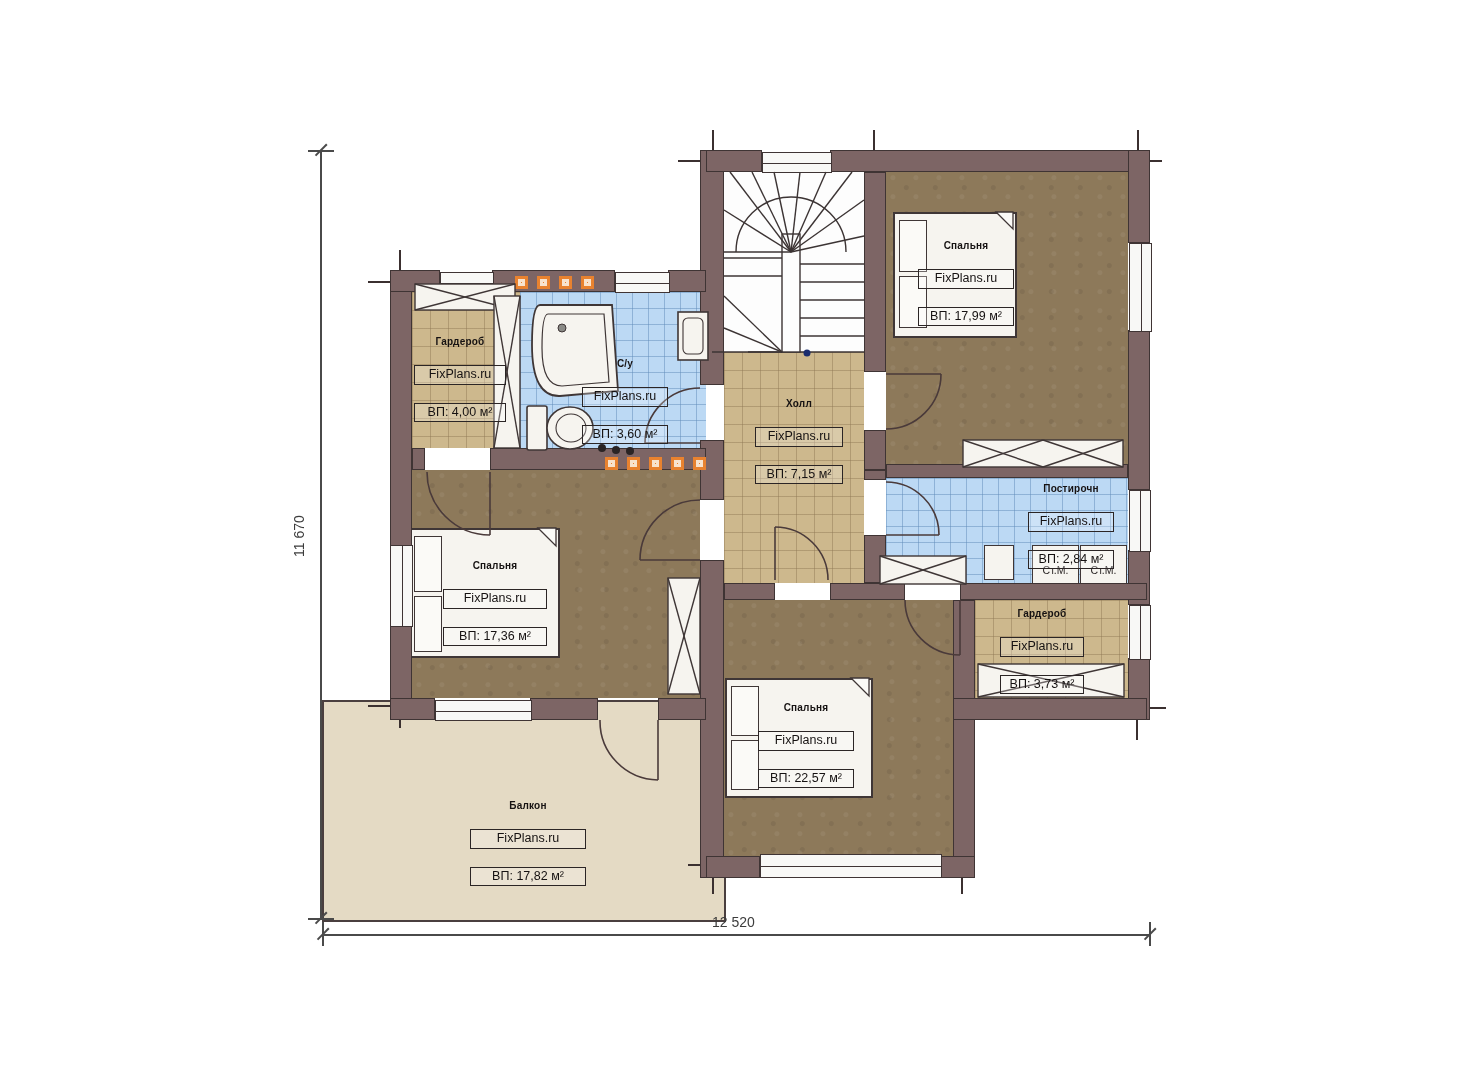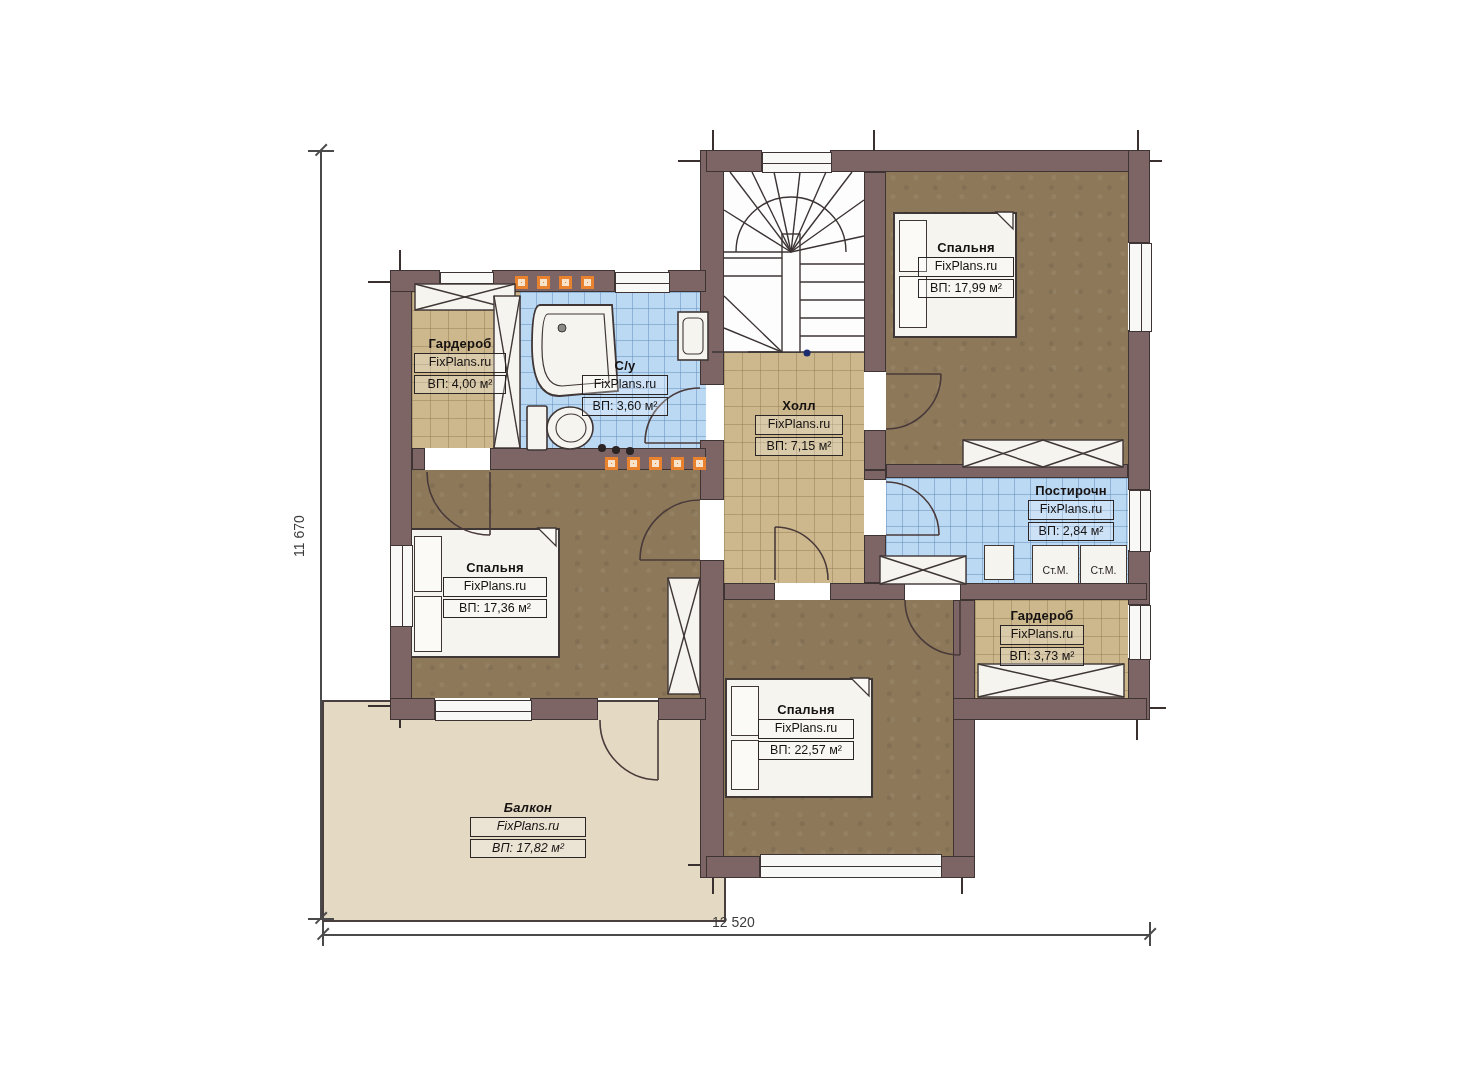--- a/index.html
+++ b/index.html
@@ -29,22 +29,22 @@
   
   .osq{position:absolute;width:13px;height:13px;background:#e8822f;box-shadow:inset 0 0 0 3px #e8822f, inset 0 0 0 6px #f8e3cd;}
   
   .bed{position:absolute;background:#f6f4ef;border:2px solid #3f3636;}
   .pillow{position:absolute;background:#fbfaf7;border:1.5px solid #3f3636;}
   .washer{position:absolute;background:#f6f4ef;border:1.5px solid #3f3636;display:flex;align-items:center;justify-content:center;
           font-size:10.5px;color:#241f1f;}
   .sinkbox{position:absolute;background:#f6f4ef;border:1.5px solid #3f3636;}
   
   .room-label{position:absolute;text-align:center;color:#161212;z-index:7;}
-  .room-name{font-size:13px;font-weight:bold;margin-bottom:2px;letter-spacing:.2px;}
-  .label-box{border:1.5px solid #2b2525;padding:1px 4px;font-size:12.5px;margin-top:2px;line-height:1.25;
+  .room-name{font-size:10px;font-weight:bold;margin-bottom:2px;letter-spacing:.2px;}
+  .label-box{border:1.5px solid #2b2525;padding:1px 4px;font-size:12.5px;margin-top:18px;line-height:1.25;
              background:rgba(255,255,255,0.25);}
   
   .dim-line{position:absolute;background:#4a4a4a;}
   .dim-text{position:absolute;font-size:14px;color:#3c3c3c;}
   .slash{position:absolute;width:16px;height:1.5px;background:#4a4a4a;transform:rotate(-45deg);}
   .tick{position:absolute;background:#3b3030;}
   svg.overlay{position:absolute;left:0;top:0;z-index:5;pointer-events:none;}
   .z0{z-index:0}.z1{z-index:1}.z2{z-index:2}.z3{z-index:3}.z4{z-index:4}
 </style>
 </head>
@@ -308,21 +308,21 @@
   <div class="room-label" style="left:1000px;top:608px;width:84px;">
     <div class="room-name">Гардероб</div>
     <div class="label-box">FixPlans.ru</div>
     <div class="label-box">ВП: 3,73 м²</div>
   </div>
   <div class="room-label" style="left:758px;top:702px;width:96px;">
     <div class="room-name">Спальня</div>
     <div class="label-box">FixPlans.ru</div>
     <div class="label-box">ВП: 22,57 м²</div>
   </div>
-  <div class="room-label" style="left:470px;top:800px;width:116px;font-style:italic;">
+  <div class="room-label" style="left:470px;top:800px;width:116px;">
     <div class="room-name">Балкон</div>
     <div class="label-box">FixPlans.ru</div>
     <div class="label-box">ВП: 17,82 м²</div>
   </div>
 
   <div>
     <div class="dim-line" style="left:320px;top:150px;width:1.5px;height:770px;"></div>
     <div class="dim-line" style="left:308px;top:150px;width:26px;height:1.5px;"></div>
     <div class="dim-line" style="left:308px;top:918px;width:26px;height:1.5px;"></div>
     <div class="slash" style="left:313px;top:149px;"></div>

